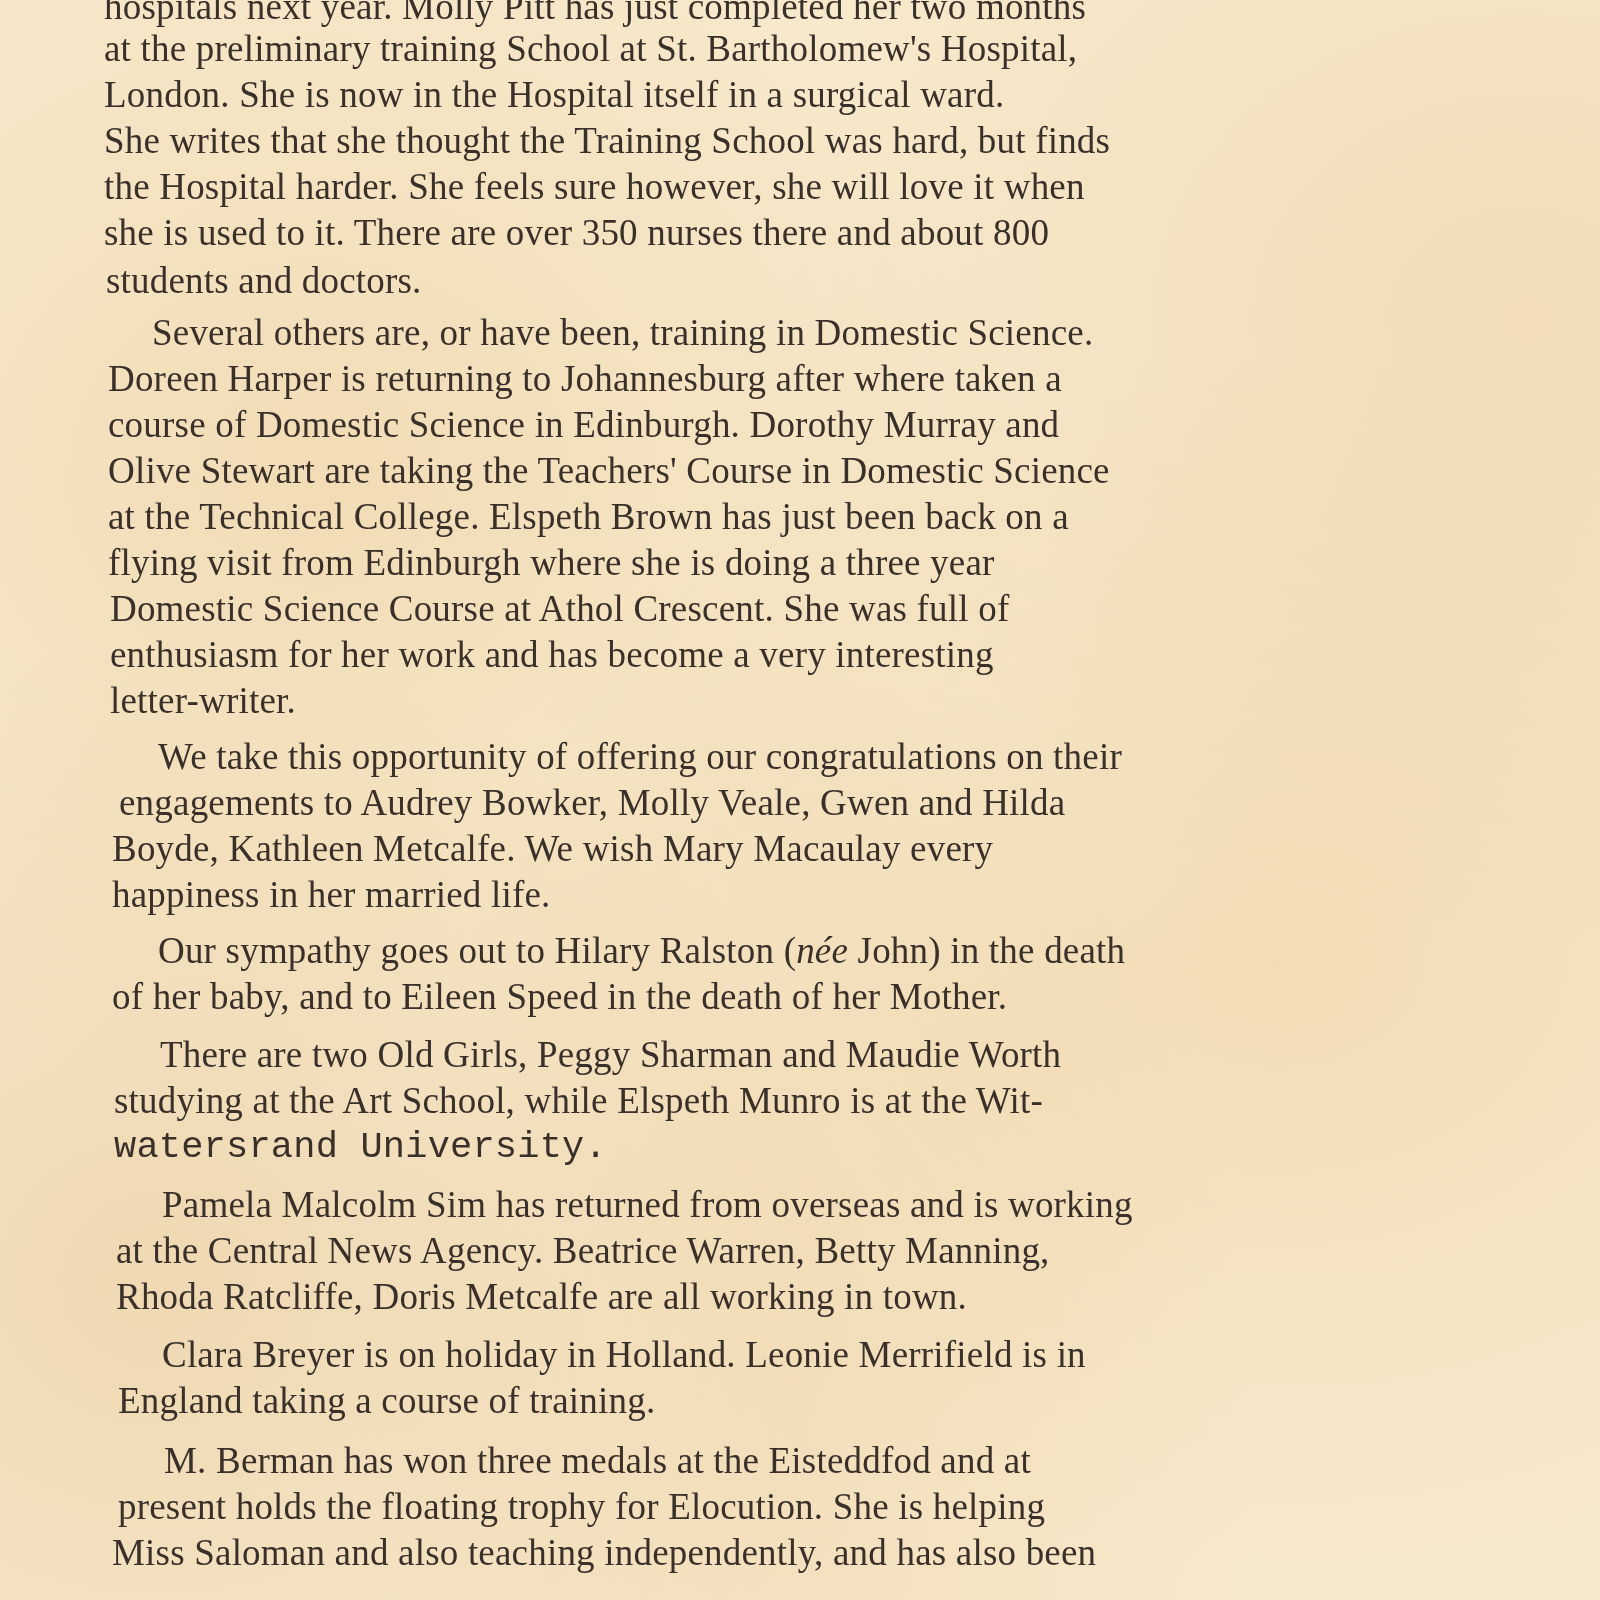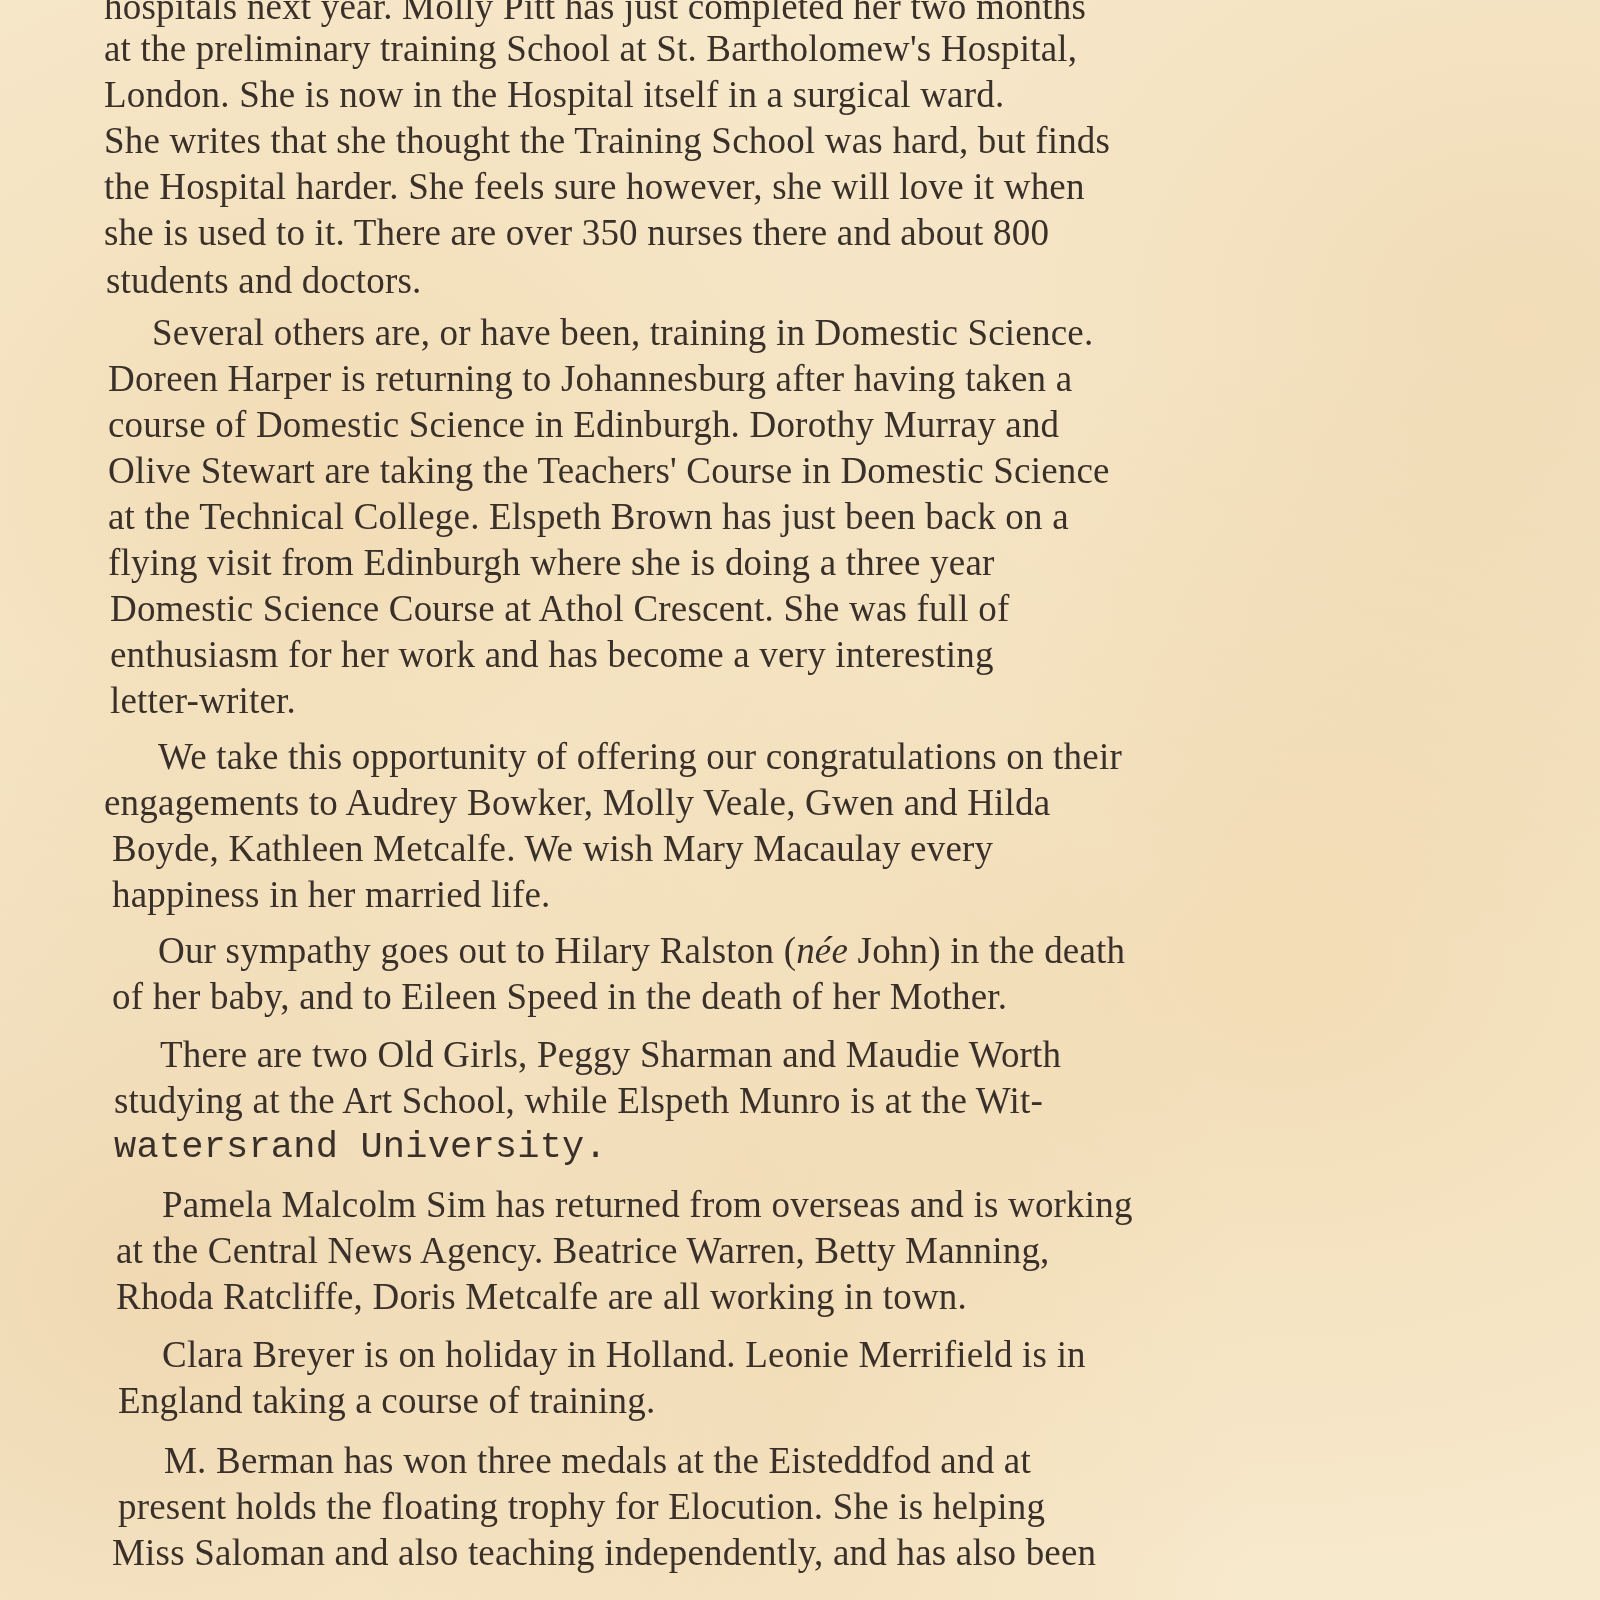--- a/index.html
+++ b/index.html
@@ -37,33 +37,33 @@
     <div class="line" style="left:104px; top:26px; width:1332px;">at the preliminary training School at St. Bartholomew's Hospital,</div>
     <div class="line" style="left:104px; top:72px; width:1332px;">London.  She is now in the Hospital itself in a surgical ward.</div>
     <div class="line" style="left:104px; top:118px; width:1332px;">She writes that she thought the Training School was hard, but finds</div>
     <div class="line" style="left:104px; top:164px; width:1332px;">the Hospital harder.  She feels sure however, she will love it when</div>
     <div class="line" style="left:104px; top:210px; width:1332px;font-family:Liberation Serif, serif;">she is used to it.  There are over 350 nurses there and about 800</div>
     <div class="line" style="left:106px; top:246px;margin-top:12px;">students and doctors.</div>
   </div>
 
   <div>
     <div class="line" style="left:152px; top:310px;">Several others are, or have been, training in Domestic Science.</div>
-    <div class="line" style="left:108px; top:356px;">Doreen Harper is returning to Johannesburg after having taken a</div>
+    <div class="line" style="left:108px; top:356px;">Doreen Harper is returning to Johannesburg after where taken a</div>
     <div class="line" style="left:108px; top:402px;">course of Domestic Science in Edinburgh.  Dorothy Murray and</div>
     <div class="line" style="left:108px; top:448px;">Olive Stewart are taking the Teachers' Course in Domestic Science</div>
     <div class="line" style="left:108px; top:494px;">at the Technical College.  Elspeth Brown has just been back on a</div>
     <div class="line" style="left:108px; top:540px;">flying visit from Edinburgh where she is doing a three year</div>
     <div class="line" style="left:110px; top:586px;">Domestic Science Course at Athol Crescent.  She was full of</div>
     <div class="line" style="left:110px; top:632px;">enthusiasm for her work and has become a very interesting</div>
     <div class="line" style="left:110px; top:678px;">letter-writer.</div>
   </div>
 
   <div>
     <div class="line" style="left:158px; top:734px;">We take this opportunity of offering our congratulations on their</div>
-    <div class="line" style="left:104px; top:780px;">engagements to Audrey Bowker, Molly Veale, Gwen and Hilda</div>
+    <div class="line" style="left:119px; top:780px;">engagements to Audrey Bowker, Molly Veale, Gwen and Hilda</div>
     <div class="line" style="left:112px; top:826px;">Boyde, Kathleen Metcalfe.  We wish Mary Macaulay every</div>
     <div class="line" style="left:112px; top:872px;">happiness in her married life.</div>
   </div>
 
   <div>
     <div class="line" style="left:158px; top:928px;">
       <span>Our sympathy goes out to Hilary Ralston (</span><em class="it">née</em><span> John) in the death</span>
     </div>
     <div class="line" style="left:112px; top:974px;text-align:right;">of her baby, and to Eileen Speed in the death of her Mother.</div>
   </div>

